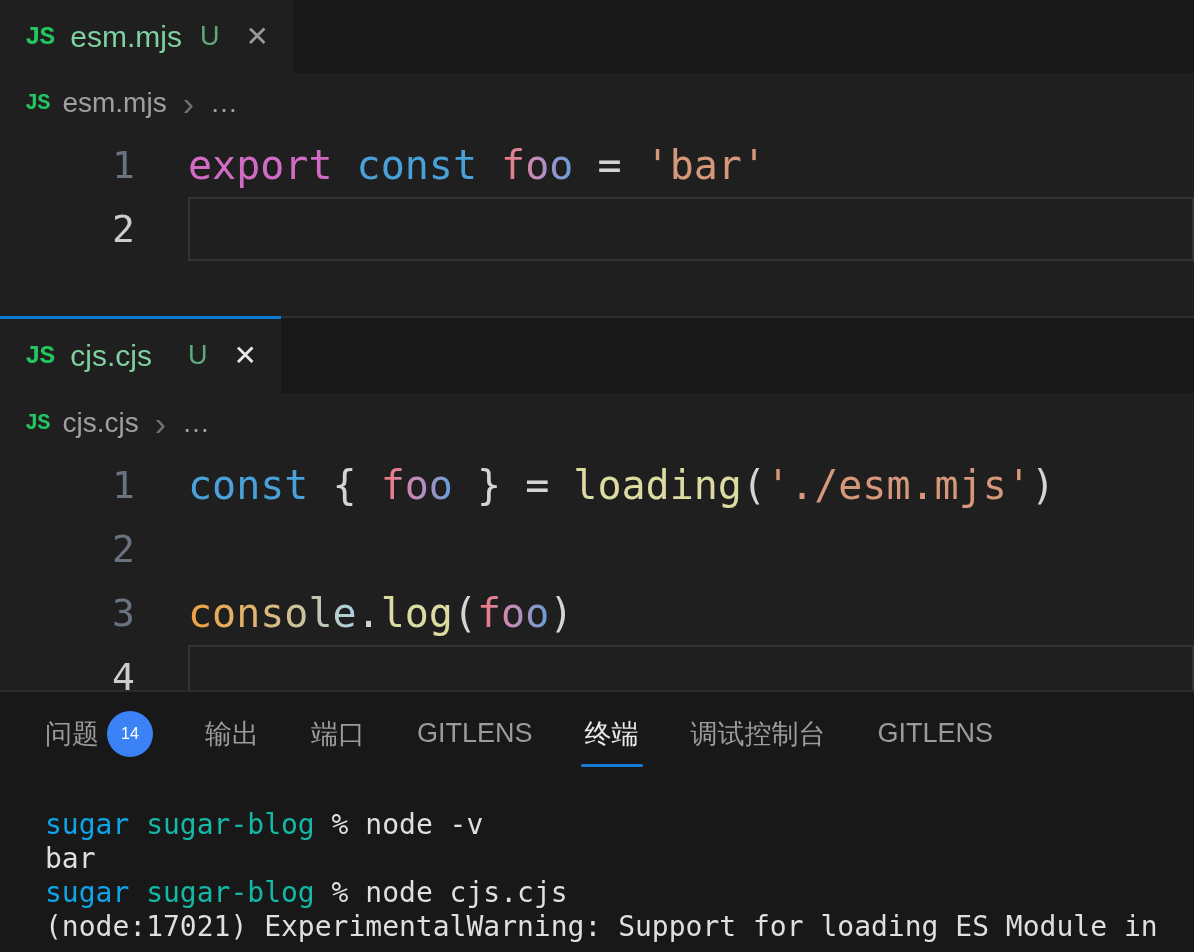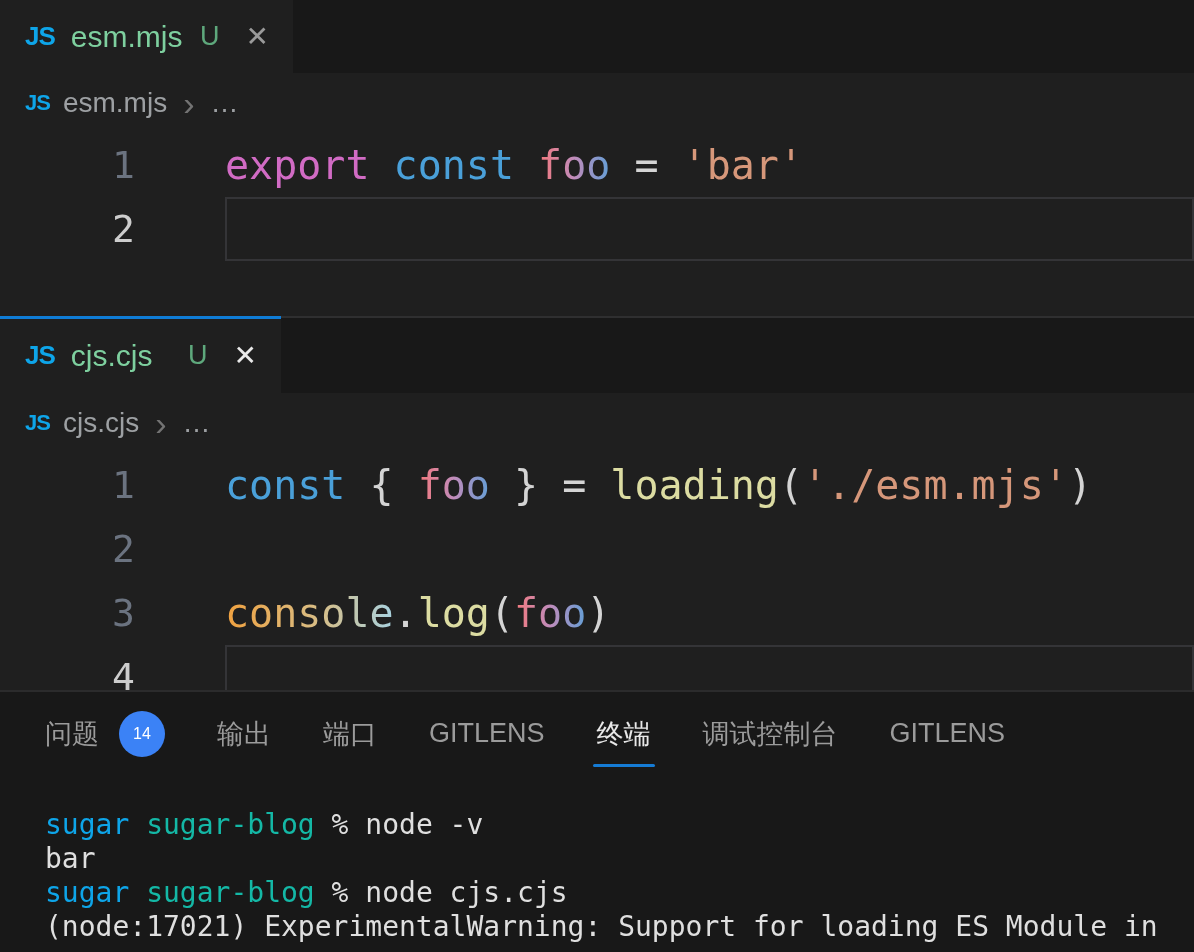--- a/index.html
+++ b/index.html
@@ -11,57 +11,57 @@
   .group{background:#1f1f1f;overflow:hidden;position:relative;flex:0 0 auto}
   .group.top{height:316px}
   .group.bottom{height:374px}
   .tabbar{background:#181818;display:flex;position:relative}
   .group.top .tabbar{height:73px}
   .group.bottom .tabbar{height:77px;border-top:2px solid #2f2f30}
   .group.bottom .tabbar::before{content:'';position:absolute;top:-2px;left:0;width:281px;height:3px;background:#0f7cd6;z-index:2}
   .tab{background:#1f1f1f;display:flex;align-items:center;padding:0 24px 0 25px;cursor:pointer}
   .group.top .tab{width:293px}
   .group.bottom .tab{width:281px}
-  .jsicon{color:#0ea5e9;font-weight:bold;font-size:26px;letter-spacing:-1px;margin-right:16px;font-family:Liberation Sans, sans-serif}
+  .jsicon{color:#22c55e;font-weight:bold;font-size:26px;letter-spacing:-1px;margin-right:16px;font-family:Liberation Mono, monospace}
   .fname{color:#7ed09f;font-size:30px}
   .gitu{color:#5ea87c;font-size:27px;margin-left:auto}
   .close{margin-left:26px;font-size:28px;color:#9a9a9a}
   .close::before{content:"\2715"}
   .group.bottom .close{color:#e9e9e9}
 
   .breadcrumb{height:60px;display:flex;align-items:center;padding-left:25px}
   .breadcrumb .jsicon{font-size:22px;margin-right:13px}
   .bc-file,.bc-more{color:#9da0a3;font-size:28px}
   .bc-sep{color:#737373;font-size:34px;margin:0 16px;line-height:1}
   .bc-sep::before{content:"\203A"}
 
   .code{font-family:"DejaVu Sans Mono",monospace}
   .line{display:flex;height:64px;font-size:40px;line-height:64px}
   .gutter{width:135px;flex:0 0 135px;text-align:right;color:#6b7380;font-size:38px}
   .line.current .gutter{color:#cdcdcd}
-  .line-content{flex:1;margin-left:90px;white-space:pre}
+  .line-content{flex:1;margin-left:53px;white-space:pre}
   .line.current .line-content{border:2px solid #343437}
 
   
   .tk-pink{color:#d16bc4}
   .tk-blue{color:#4aa0d9}
   .tk-punct{color:#d4d4d4}
   .tk-str{color:#d6977a}
   .tk-fn{color:#dcdca2}
   .tk-plain{color:#d4d4d4}
   .tk-grad-foo{background:linear-gradient(90deg,#f5797c 0%,#c08cbb 50%,#649fd6 100%);
     -webkit-background-clip:text;background-clip:text;color:transparent;-webkit-text-fill-color:transparent}
   .tk-grad-console{background:linear-gradient(90deg,#f0a13f 0%,#d8bd85 55%,#a8d2e0 100%);
     -webkit-background-clip:text;background-clip:text;color:transparent;-webkit-text-fill-color:transparent}
 
   
   .panel{height:262px;flex:0 0 auto;background:#181818;border-top:2px solid #2b2b2c;overflow:hidden}
   .panel-tabs{height:83px;display:flex;align-items:center;padding-left:45px;gap:52px;
     font-size:27px;color:#9b9b9b}
-  .panel-tab{position:relative;height:100%;display:flex;align-items:center;gap:20px;cursor:pointer;white-space:nowrap}
+  .panel-tab{position:relative;height:100%;display:flex;align-items:center;gap:8px;cursor:pointer;white-space:nowrap}
   .panel-tab.active{color:#e8e8e8}
   .panel-tab.active::after{content:'';position:absolute;left:-4px;right:-4px;bottom:8px;height:3px;background:#157bd4;border-radius:2px}
   .badge{width:46px;height:46px;border-radius:50%;background:#3b82f6;color:#ffffff;
     font-size:16px;display:flex;align-items:center;justify-content:center}
 
   .terminal{padding:33px 0 0 45px;font-family:"DejaVu Sans Mono",monospace;
     font-size:28px;line-height:34px}
   .tline{white-space:pre;overflow:hidden}
   .t-green{color:#0ea5e9}
   .t-blue{color:#14b8a6}

